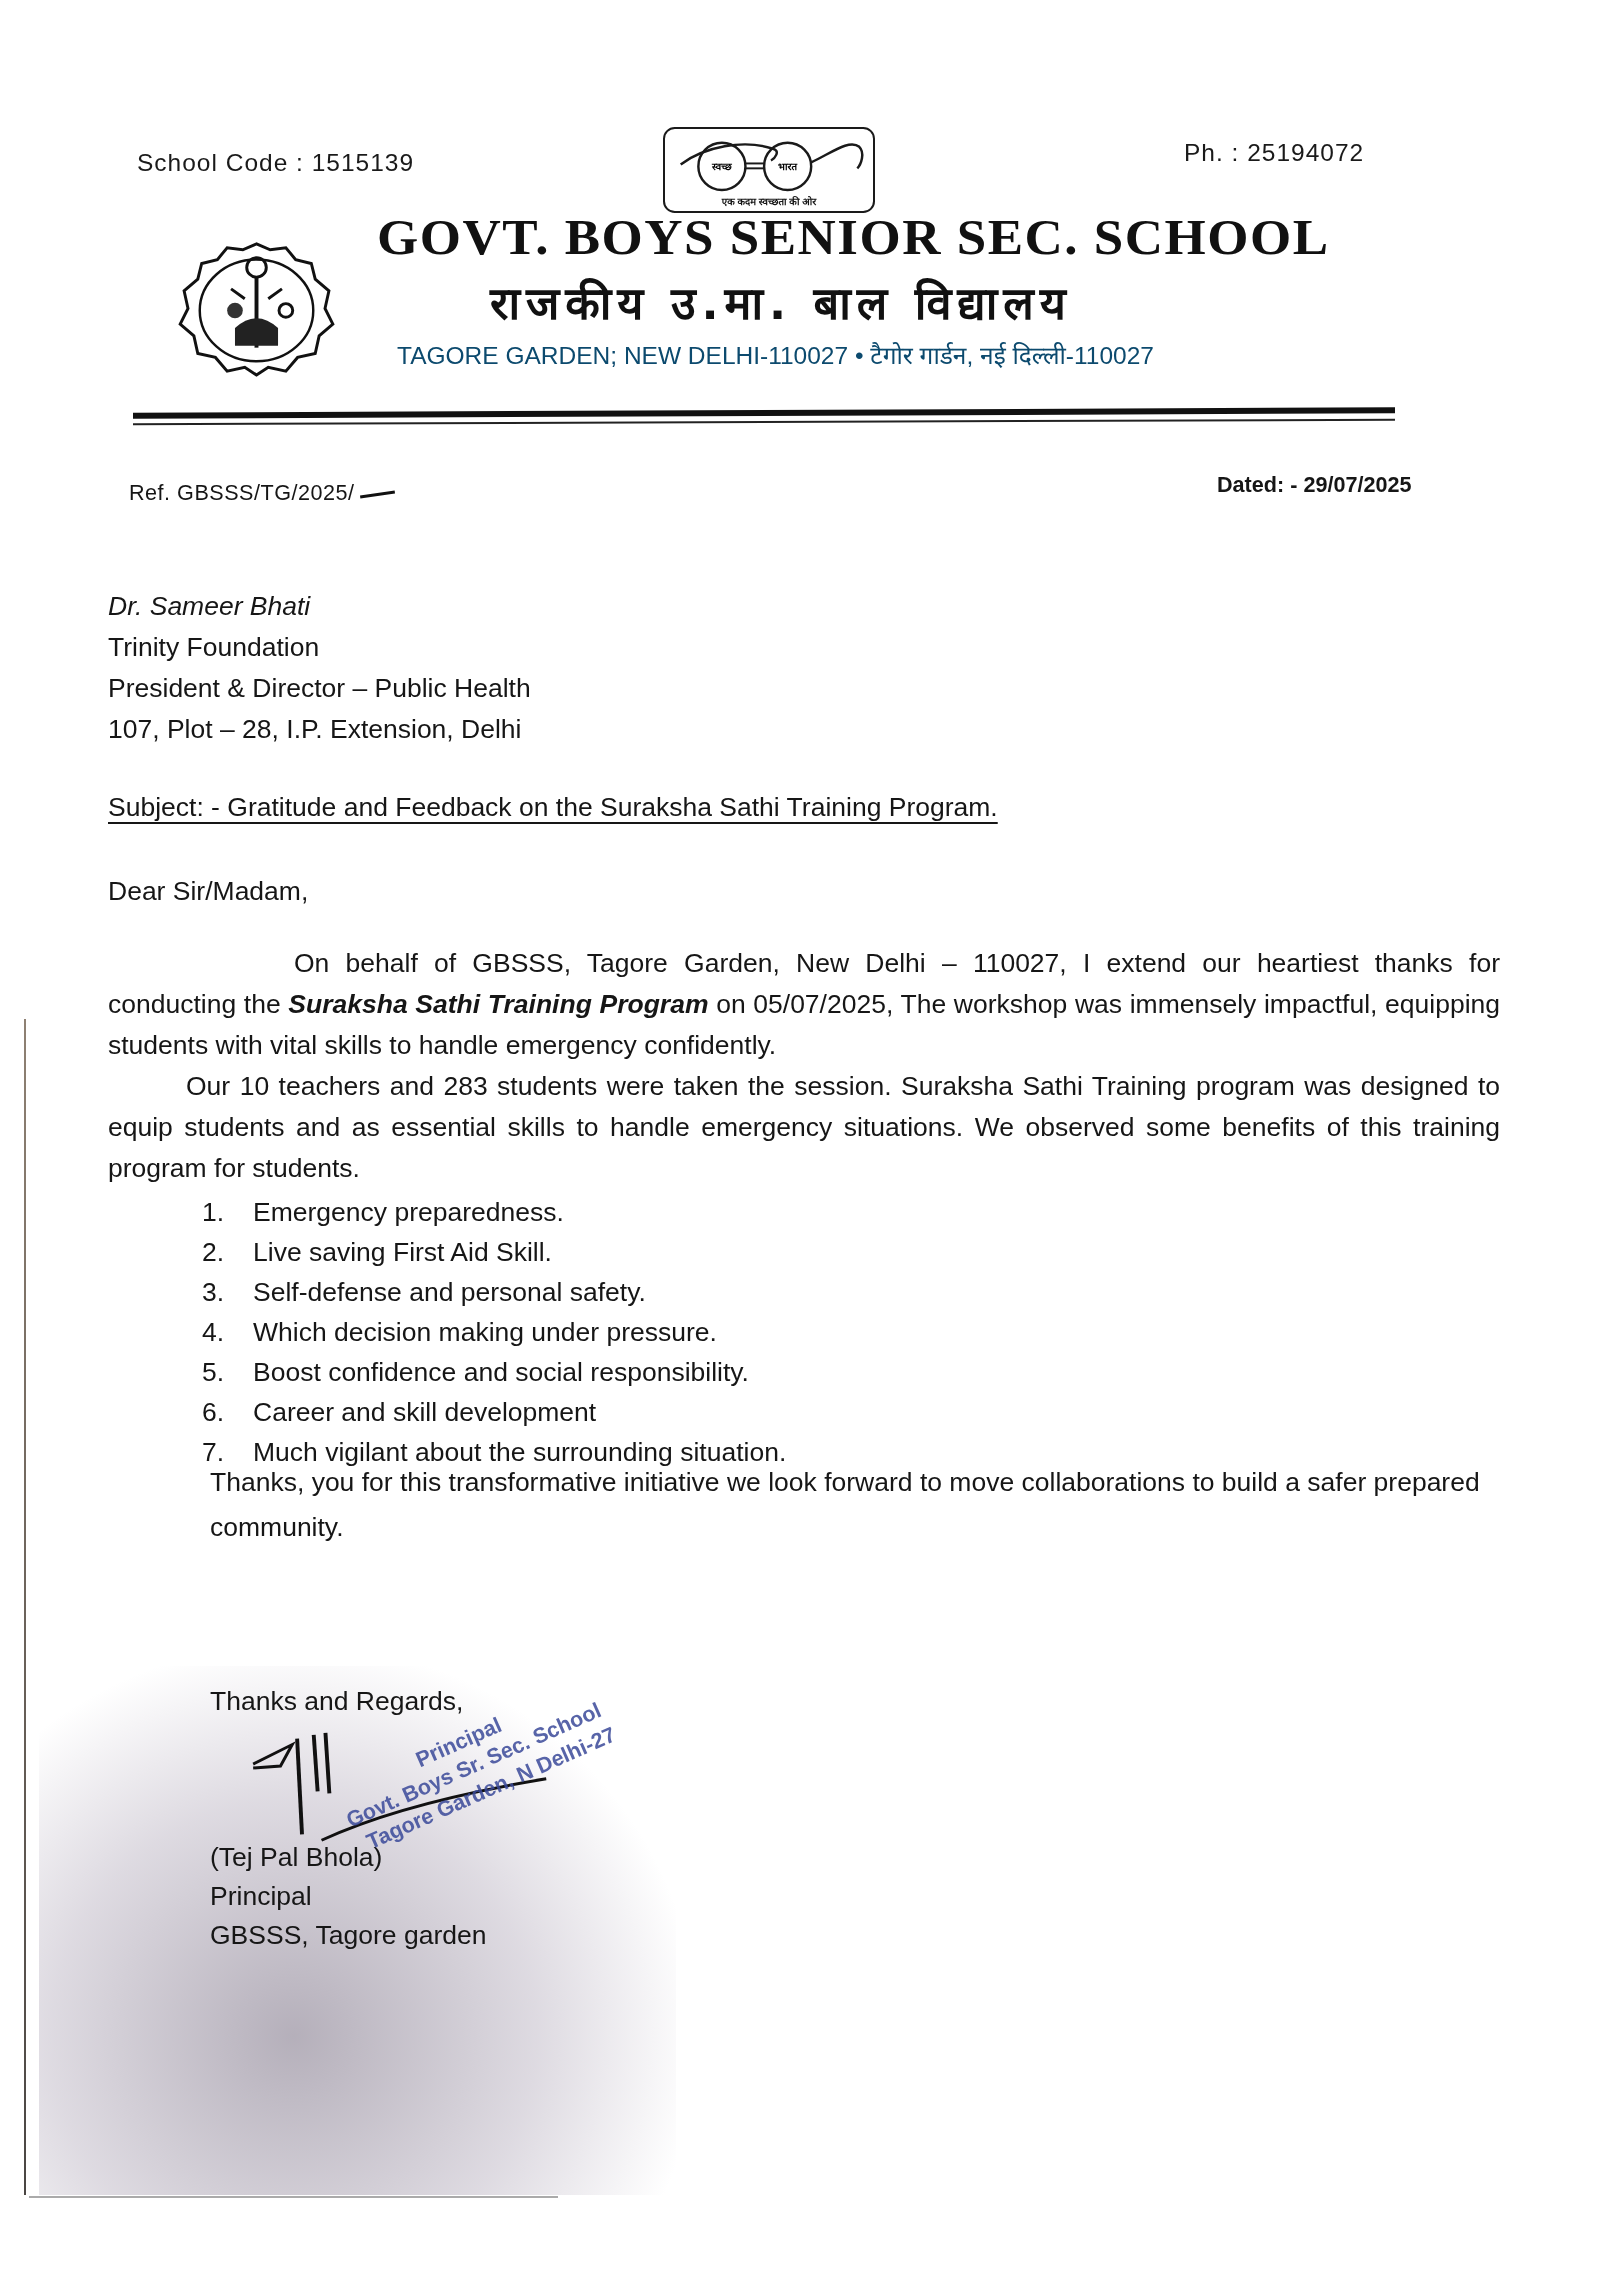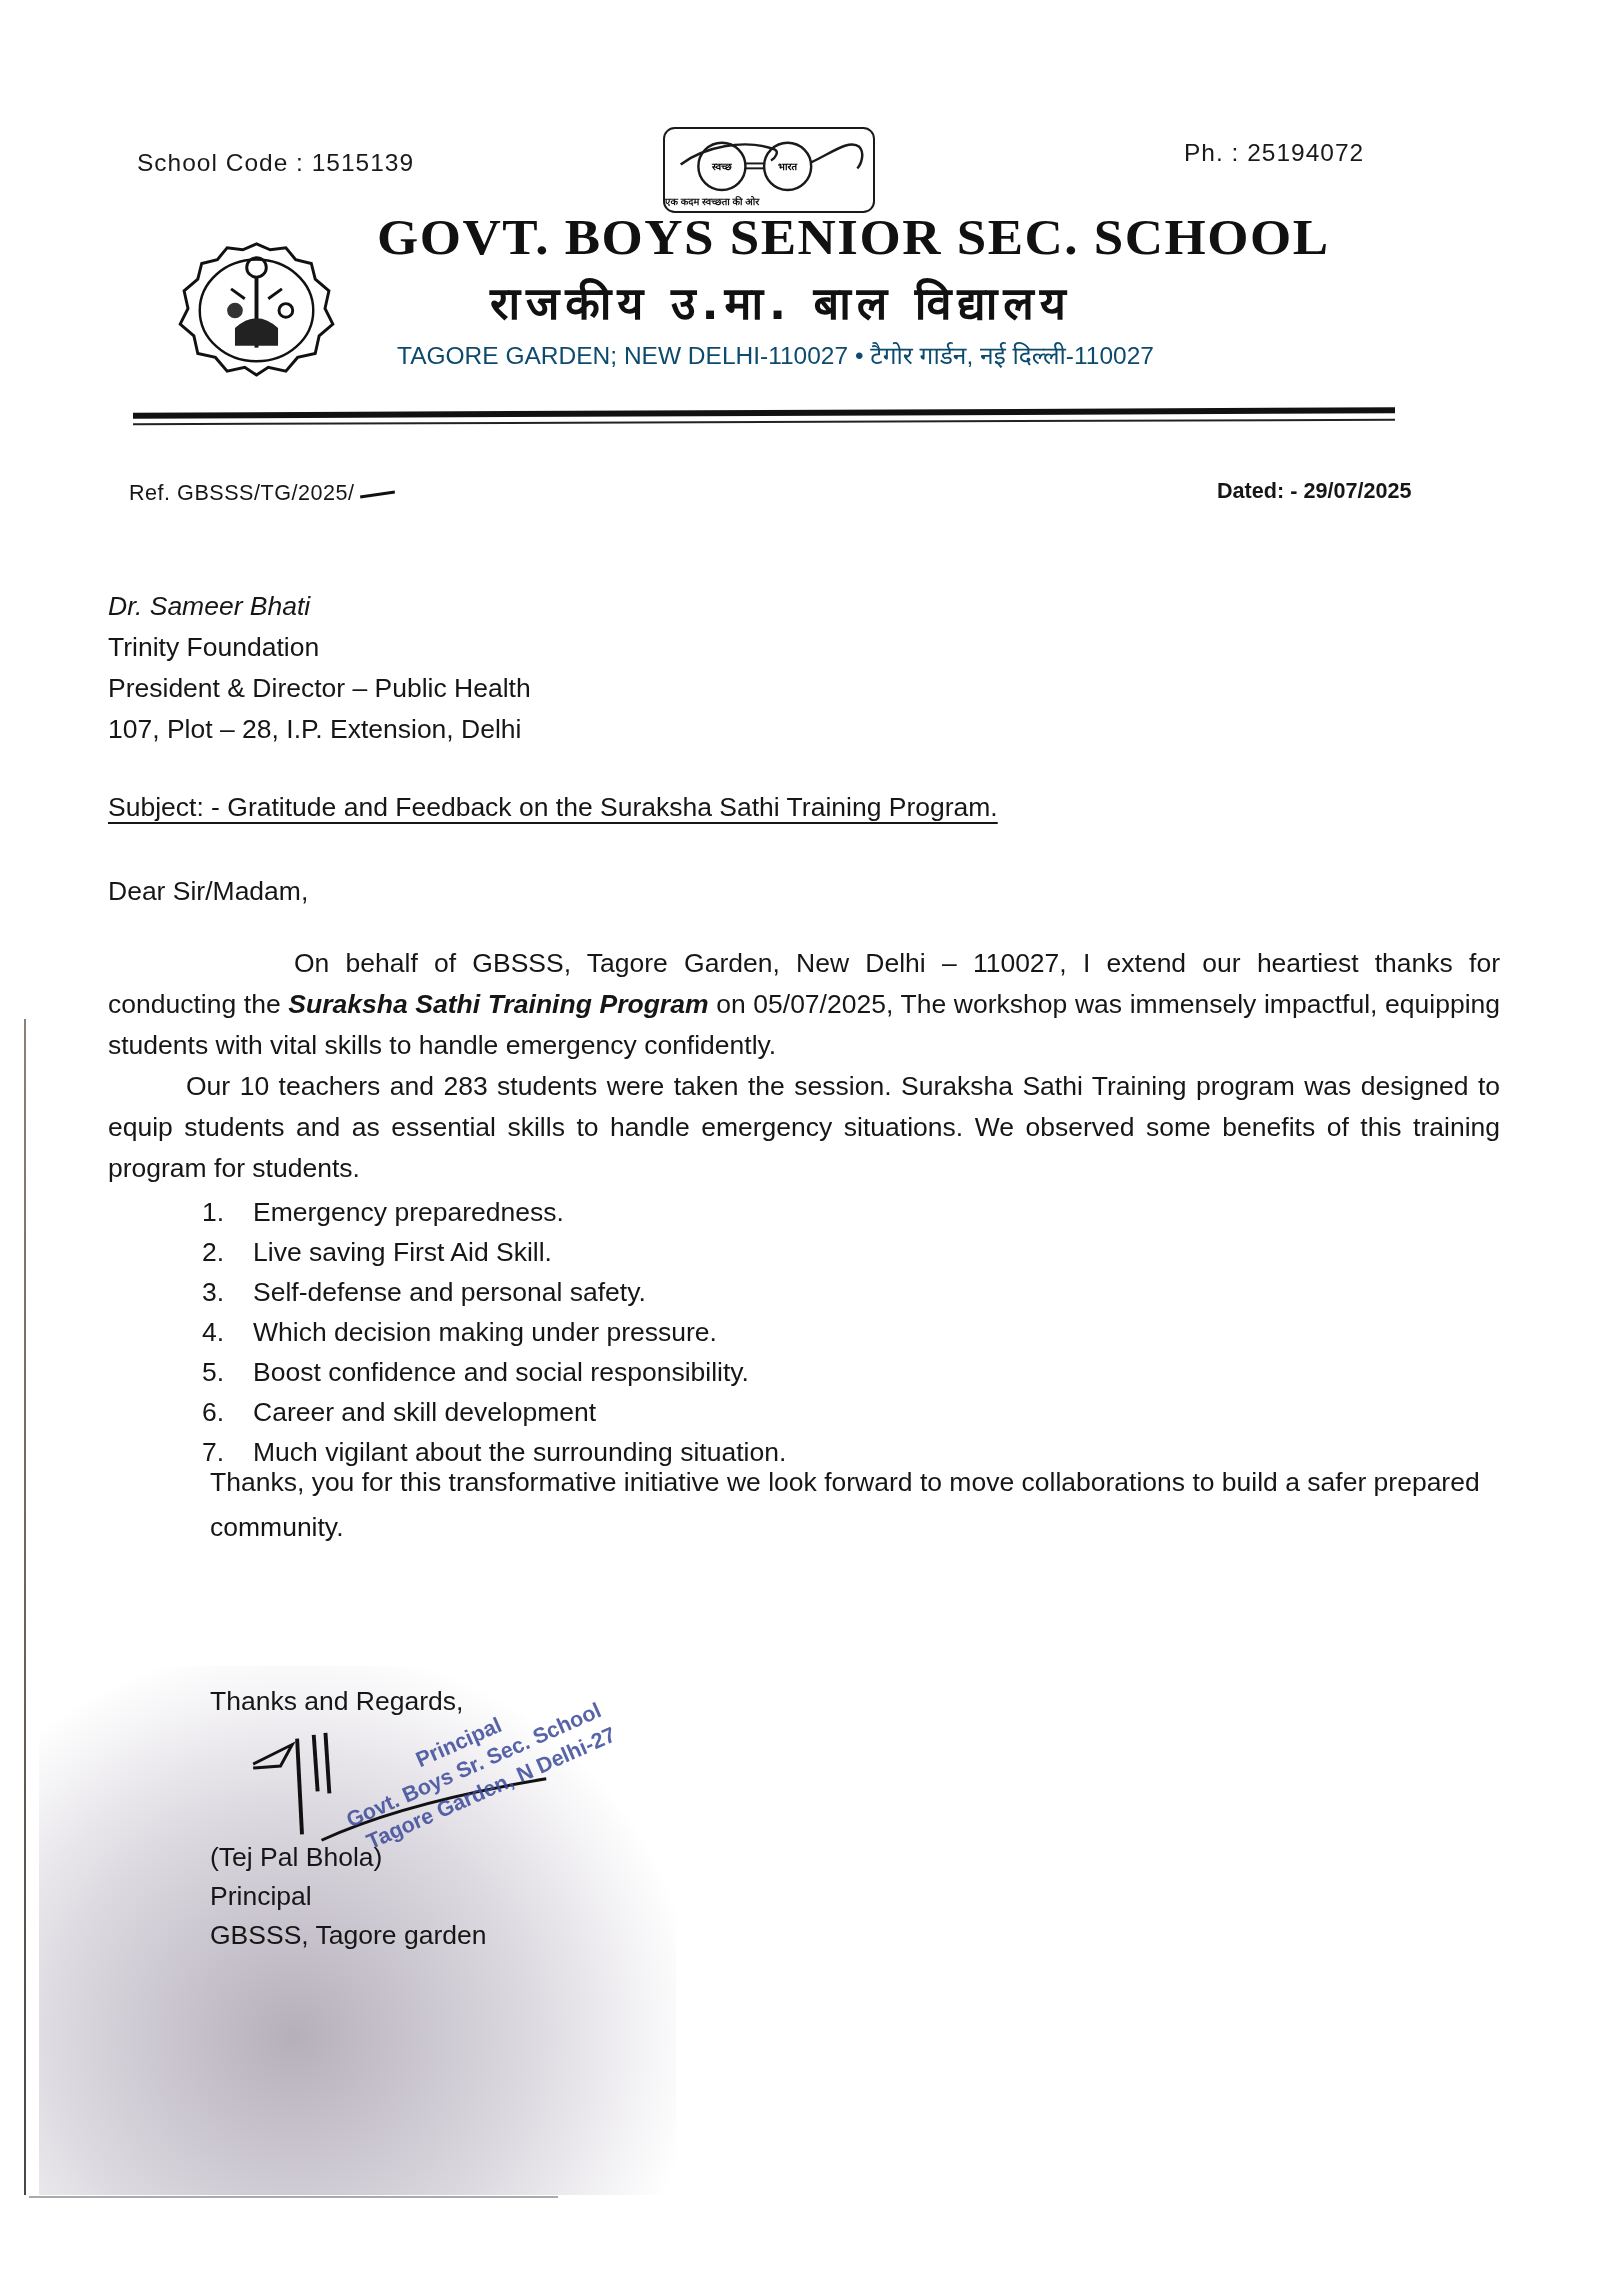--- a/index.html
+++ b/index.html
@@ -7,33 +7,33 @@
     width: 1621px; height: 2293px; position: relative; overflow: hidden;
     background: #ffffff; color: #141414;
     font-family: "Liberation Sans", sans-serif;
   }
   .abs { position: absolute; }
 
   
   .school-code { left: 137px; top: 149px; font-size: 24.5px; letter-spacing: 1px; color: #1a1a1a; }
   .phone { left: 1184px; top: 139px; font-size: 24.5px; letter-spacing: 1px; color: #1a1a1a; }
   .swachh { left: 663px; top: 127px; width: 208px; height: 82px; border: 2.5px solid #1a1a1a; border-radius: 11.8px; }
-  .swachh-tag { position: absolute; left: 0; right: 0; bottom: 2.9px; font-size: 9.8px; font-weight: bold; }
+  .swachh-tag { position: absolute; left: 0; right: 0; bottom: 2.9px; text-align: center; font-size: 9.8px; font-weight: bold; }
   .emblem { left: 176px; top: 240px; width: 162px; height: 137px; }
   .school-name { left: 377px; top: 208px; font-family: "Liberation Serif", serif; font-weight: bold; font-size: 53px; letter-spacing: 1.5px; color: #111; transform: scaleY(0.95); transform-origin: left top; white-space: nowrap; }
   .school-hindi { left: 490px; top: 271px; font-family: "DejaVu Sans", sans-serif; font-weight: bold; font-size: 45px; letter-spacing: 5.9px; color: #111; white-space: nowrap; }
   .address { left: 397px; top: 338px; font-size: 24.5px; color: #0c4a6e; white-space: nowrap; }
   .rule1 { left: 133px; top: 410px; width: 1262px; height: 5.9px; background: #111; transform: rotate(-0.25deg); }
   .rule2 { left: 133px; top: 421px; width: 1262px; height: 2px; background: #222; transform: rotate(-0.2deg); }
 
   
   .letter { font-family: "Liberation Sans Narrow", "Liberation Sans", sans-serif; font-size: 26.5px; color: #161616; }
   .ref { left: 129px; top: 480px; font-size: 21.6px; letter-spacing: 0.5px; }
   .ref-dash { display: inline-block; width: 35px; height: 2.9px; background: #111; vertical-align: middle; margin-left: 5.9px; transform: rotate(-8deg); }
-  .dated { left: 1217px; top: 472px; font-size: 21.6px; font-weight: bold; margin-top: 6px; }
+  .dated { left: 1217px; top: 472px; font-size: 21.6px; font-weight: bold; }
   .addressee { left: 108px; top: 586px; line-height: 41px; font-size: 26.5px; }
   .addressee .name { font-style: italic; }
   .subject { left: 108px; top: 792px; font-size: 26.5px; text-decoration: underline; text-underline-offset: 5.9px; }
   .salutation { left: 108px; top: 876px; font-size: 26.5px; }
   .para { left: 108px; width: 1392px; font-size: 26.5px; line-height: 41px; text-align: justify; }
   .para1 { top: 943px; }
   .para2 { top: 1066px; }
   .indent1 { display: inline-block; width: 186px; }
   .indent2 { display: inline-block; width: 78px; }
   .benefits { left: 202px; top: 1192px; margin: 0; padding: 0; list-style: none; font-size: 26.5px; line-height: 40px; }

